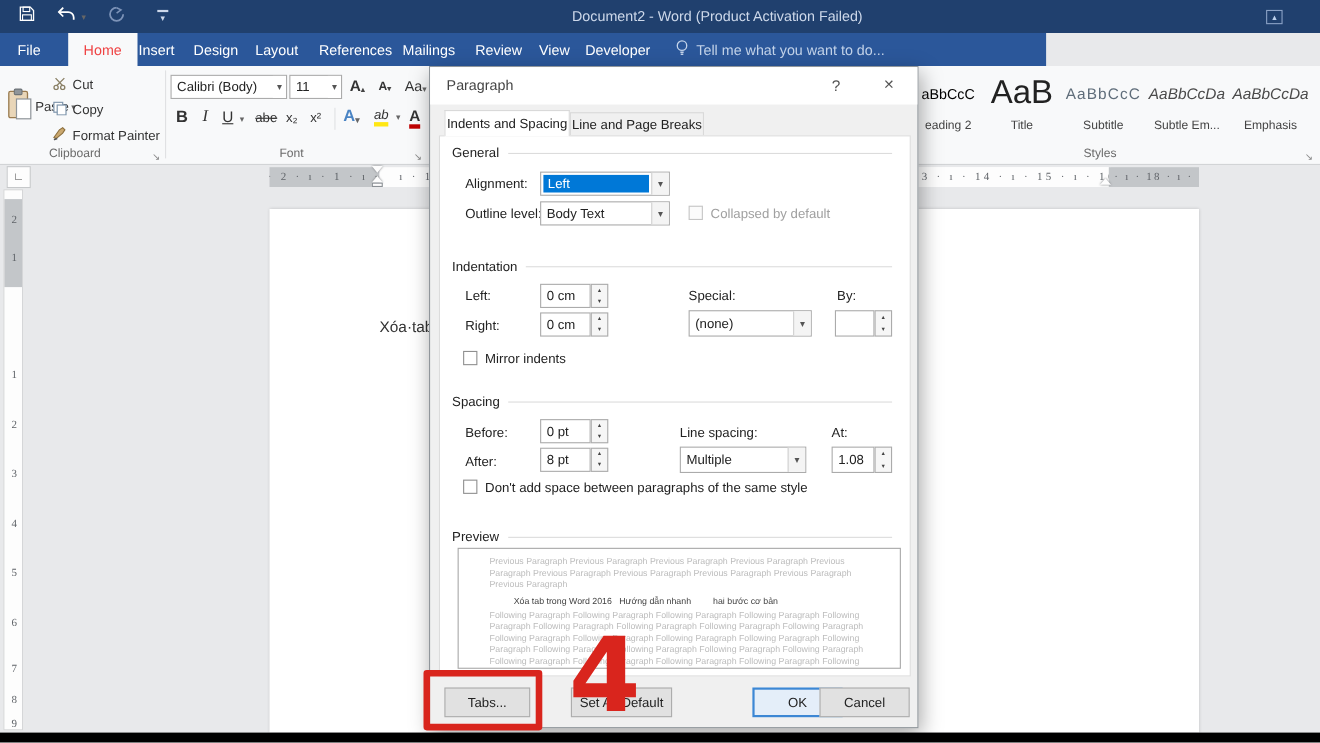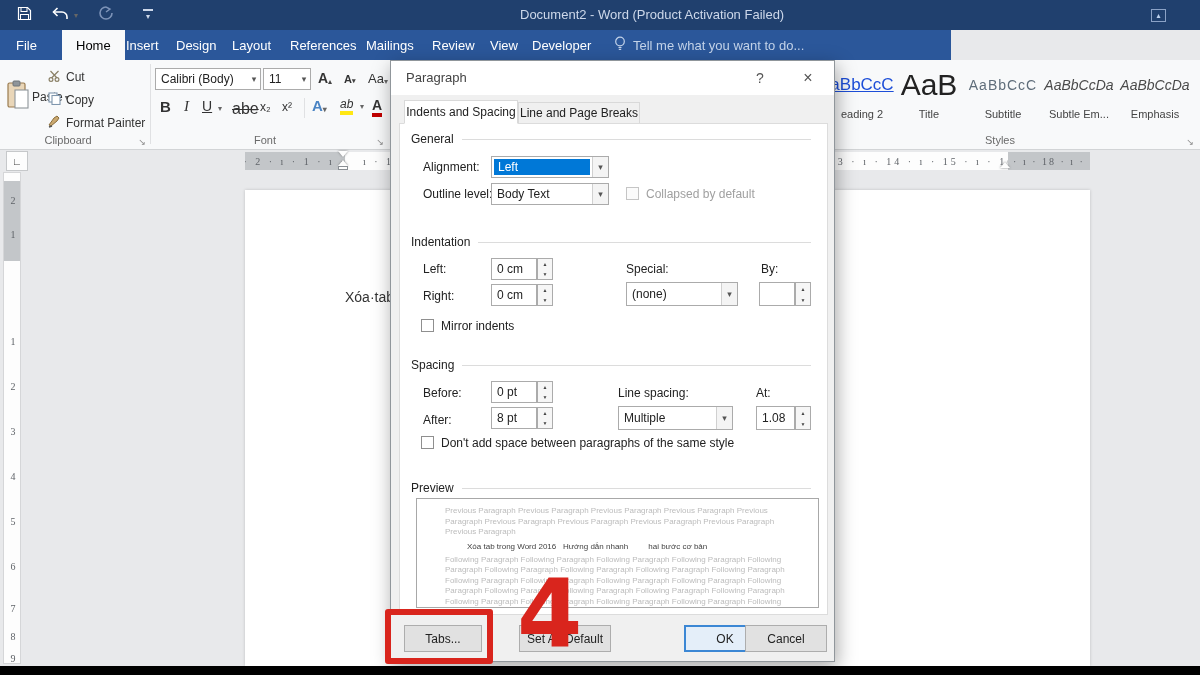--- a/index.html
+++ b/index.html
@@ -10,21 +10,21 @@
 
   
   .titlebar{position:absolute;left:0;top:0;width:1200px;height:30px;background:#20406e;}
   .tabsrow{position:absolute;left:0;top:30px;width:951px;height:30px;background:#2b579a;}
   .wintitle{position:absolute;top:7px;left:520px;font-size:13px;color:#cdd8ea;white-space:nowrap;}
   .qatbtn{position:absolute;top:5px;width:24px;height:20px;display:flex;align-items:center;justify-content:center;}
   .ribbon-disp{position:absolute;top:9px;left:1151px;width:15px;height:13px;border:1px solid #8ba2c6;
     display:flex;align-items:center;justify-content:center;color:#bcd0ec;font-size:8px;}
   .rtab{position:absolute;top:0;height:30px;display:flex;align-items:center;padding:0 4px;
     font-size:13px;color:#ffffff;white-space:nowrap;}
-  .rtab.active{background:#f8f9fa;color:#000000;}
+  .rtab.active{background:#f8f9fa;color:#ef4444;}
   .tellme{position:absolute;top:0;height:30px;display:flex;align-items:center;gap:7px;
     font-size:13px;color:#c3d3e9;white-space:nowrap;}
 
   
   .ribbon{position:absolute;left:0;top:60px;width:1200px;height:90px;background:#f8f9fa;border-bottom:1px solid #d2d4d6;}
   .gsep{position:absolute;top:4px;width:1px;height:80px;background:#e0e1e3;}
   .glabel{position:absolute;top:74px;font-size:11px;color:#6a6a6a;text-align:center;}
   .launcher{position:absolute;top:76px;width:12px;height:12px;color:#8b8b8b;font-size:9px;
     display:flex;align-items:center;justify-content:center;}
   .launcher::after{content:"\2198";}
@@ -237,21 +237,21 @@
       </div>
     <div class="fbtn" style="left:184px;top:38px;font-size:15px;font-style:italic;font-family:'Liberation Serif',serif;">
       <span>I</span>
       </div>
     <div class="fbtn" style="left:202px;top:38px;font-size:14px;text-decoration:underline;">
       <span>U</span>
       </div>
     <div class="fbtn" style="left:218px;top:44px;">
       <span class="caret"></span>
       </div>
-    <div class="fbtn" style="left:232px;top:40px;font-size:16px;text-decoration:line-through;">
+    <div class="fbtn" style="left:232px;top:40px;font-size:12px;text-decoration:line-through;">
       <span>abe</span>
       </div>
     <div class="fbtn" style="left:260px;top:40px;font-size:12px;">
       <span>x₂</span>
       </div>
     <div class="fbtn" style="left:282px;top:40px;font-size:12px;">
       <span>x²</span>
       </div>
     <div class="gsep" style="left:304px;top:38px;height:20px;"></div>
     <div class="fbtn" style="left:312px;top:37px;font-size:15px;font-weight:bold;color:#4a84c4;">
@@ -264,21 +264,21 @@
     <div class="fbtn" style="left:360px;top:42px;">
       <span class="caret"></span>
       </div>
     <div class="fbtn red" style="left:372px;top:37px;font-size:14px;font-weight:bold;">
       <span>A</span>
       </div>
     <div class="glabel" style="left:225px;width:80px;">Font</div>
     <div class="launcher" style="left:374px;"></div>
 
     <div class="stylecell" style="left:832px;width:60px;">
-      <span class="sample" style="font-size:17px;color:#1d4ed8;text-decoration:underline;">aBbCcC</span>
+      <span class="sample" style="font-size:13px;color:#000000;">aBbCcC</span>
       <span class="sname">eading 2</span>
     </div>
     <div class="stylecell" style="left:898px;width:62px;">
       <span class="sample" style="font-size:30px;color:#222;">AaB</span>
       <span class="sname">Title</span>
     </div>
     <div class="stylecell" style="left:970px;width:66px;">
       <span class="sample" style="font-size:14px;color:#5f6d7a;letter-spacing:1px;">AaBbCcC</span>
       <span class="sname">Subtitle</span>
     </div>

